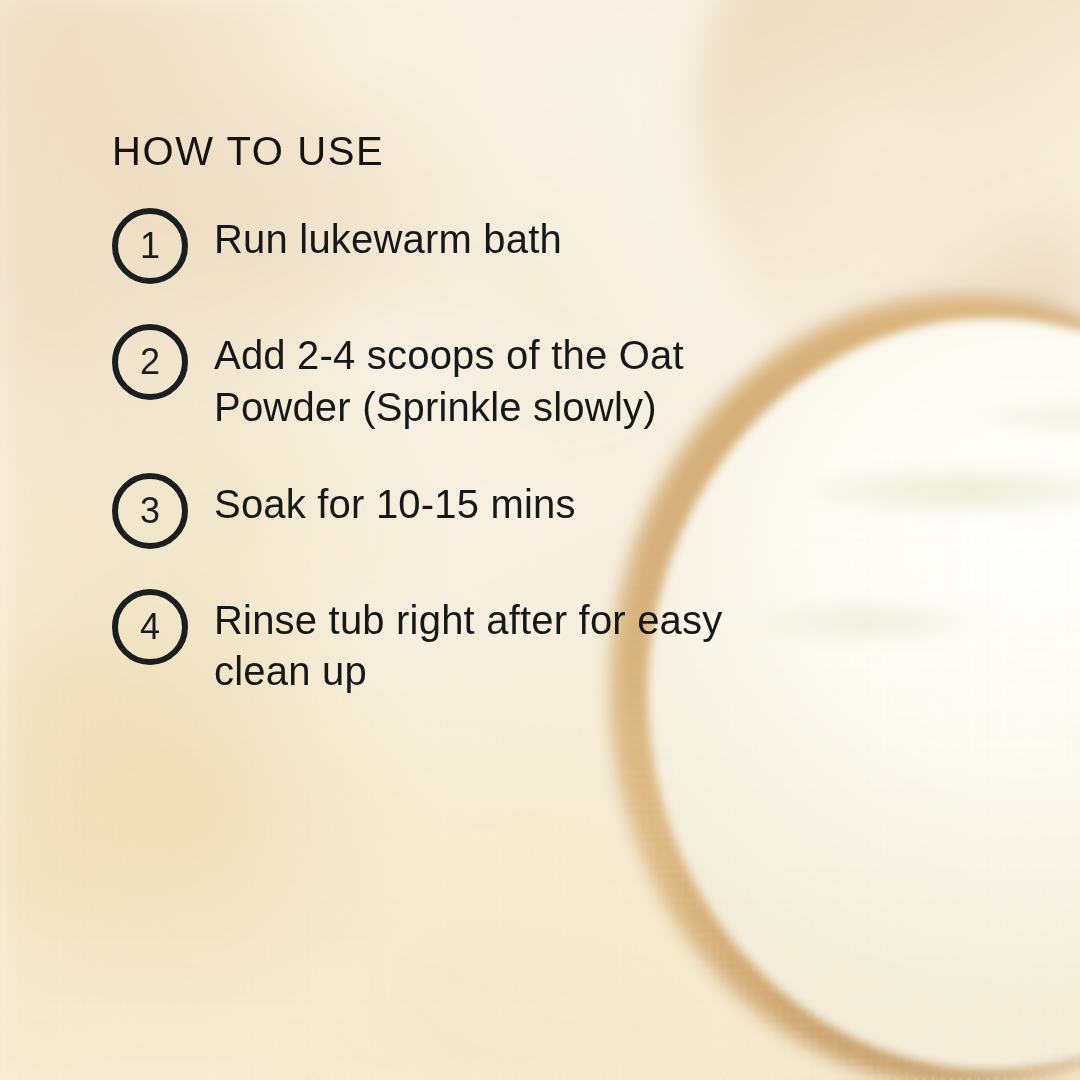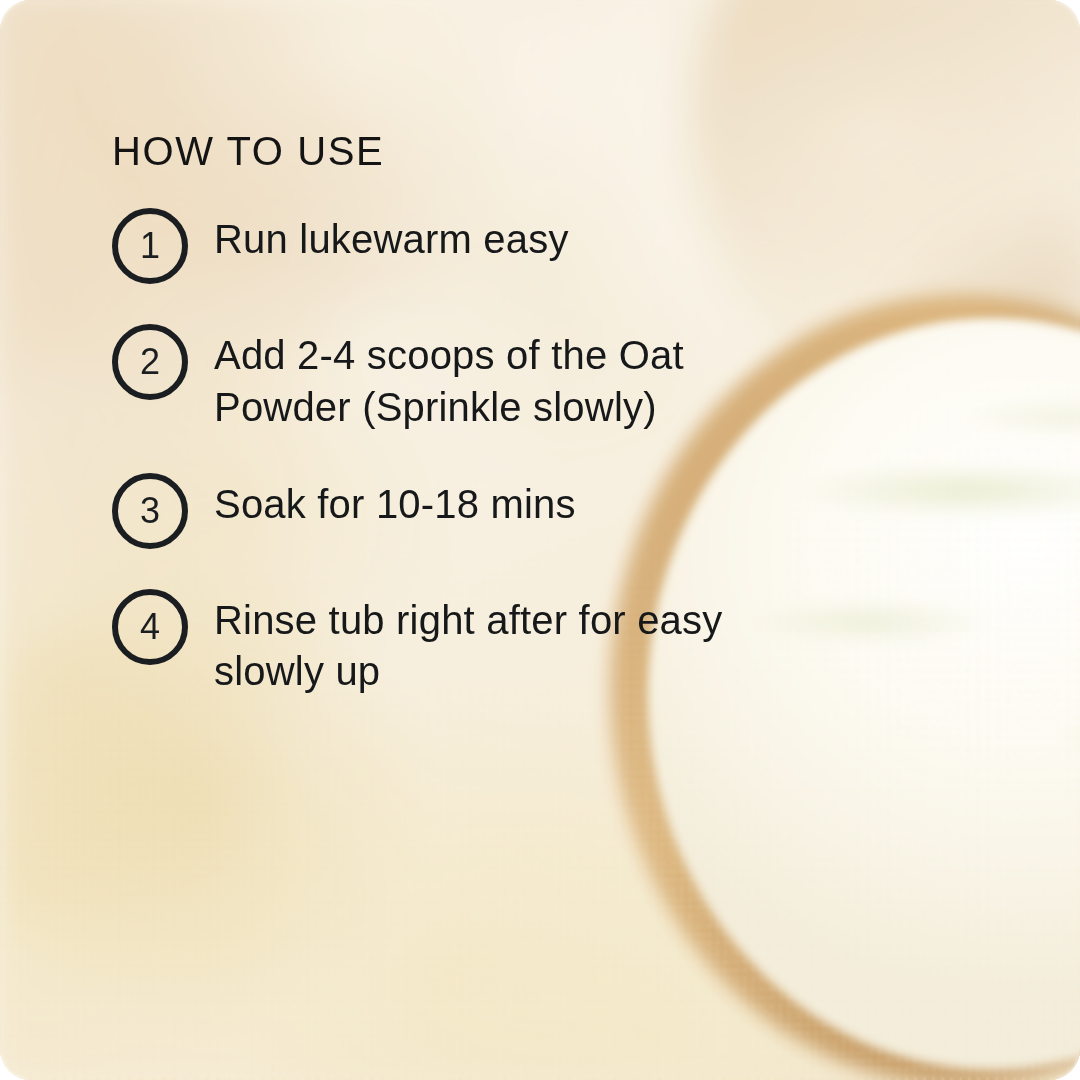--- a/index.html
+++ b/index.html
@@ -9,21 +9,20 @@
     background: #ffffff;
   }
 
   #poster {
     position: relative;
     width: 1080px;
     height: 1080px;
     overflow: hidden;
     font-family: "Liberation Sans", sans-serif;
     background: #f2e7d6;
-    border-radius: 31px;
   }
 
   
 
   .bg-layer {
     position: absolute;
     inset: 0;
     pointer-events: none;
   }
 
@@ -236,39 +235,39 @@
     <h1 id="heading">
       <span class="heading-line">HOW TO USE</span>
     </h1>
 
     <ol id="steps" style="list-style:none;margin:0;padding:0;">
 
       <li class="step">
         <span class="step-badge">
           <span>1</span>
         </span>
-        <span class="step-text">Run lukewarm easy</span>
+        <span class="step-text">Run lukewarm bath</span>
       </li>
 
       <li class="step">
         <span class="step-badge">
           <span>2</span>
         </span>
         <span class="step-text">Add 2-4 scoops of the Oat Powder (Sprinkle slowly)</span>
       </li>
 
       <li class="step">
         <span class="step-badge">
           <span>3</span>
         </span>
-        <span class="step-text">Soak for 10-18 mins</span>
+        <span class="step-text">Soak for 10-15 mins</span>
       </li>
 
       <li class="step">
         <span class="step-badge">
           <span>4</span>
         </span>
-        <span class="step-text">Rinse tub right after for easy slowly up</span>
+        <span class="step-text">Rinse tub right after for easy clean up</span>
       </li>
 
     </ol>
   </div>
 </div>
 
 </body></html>

